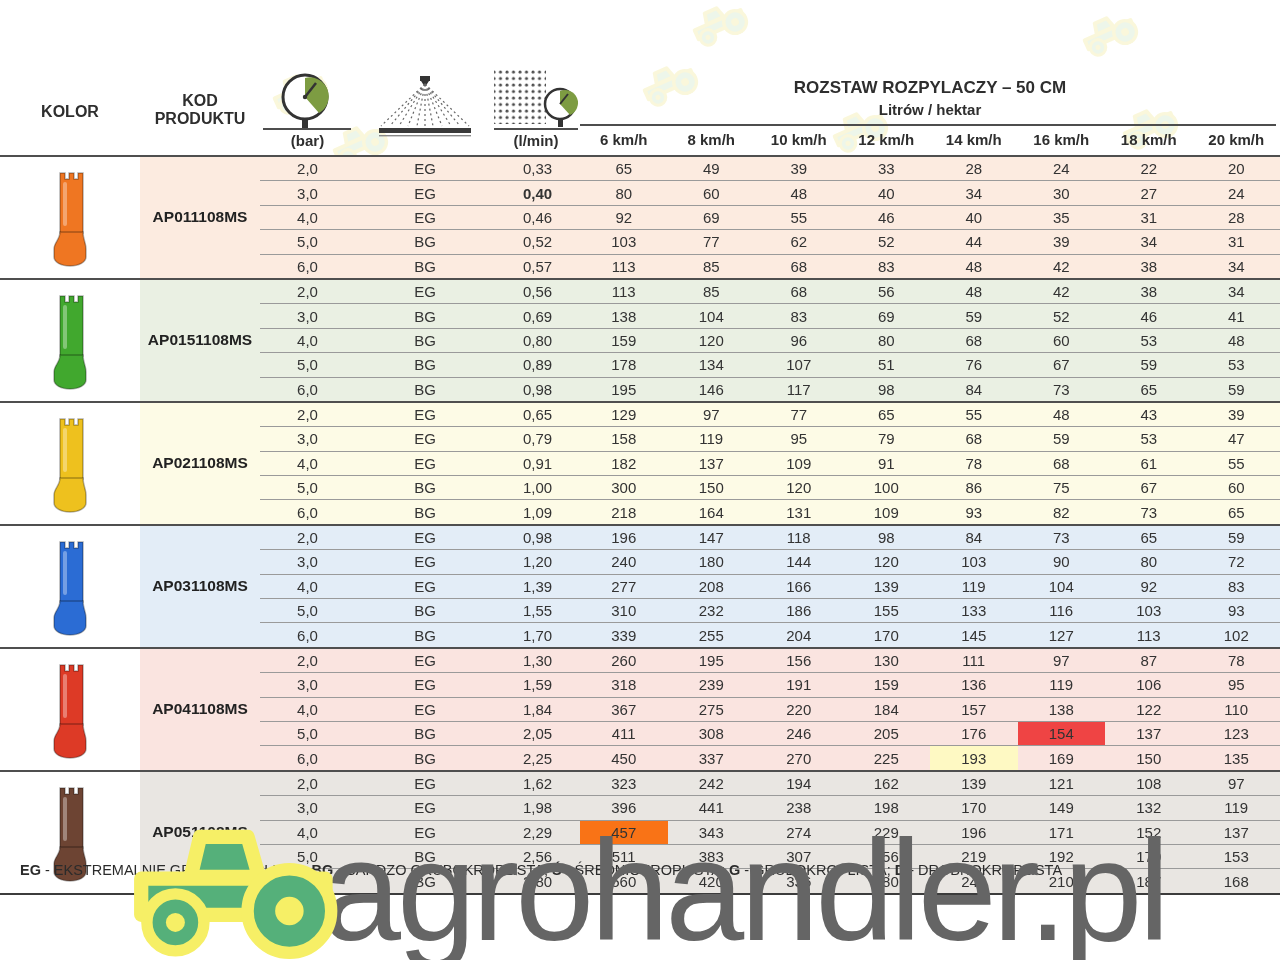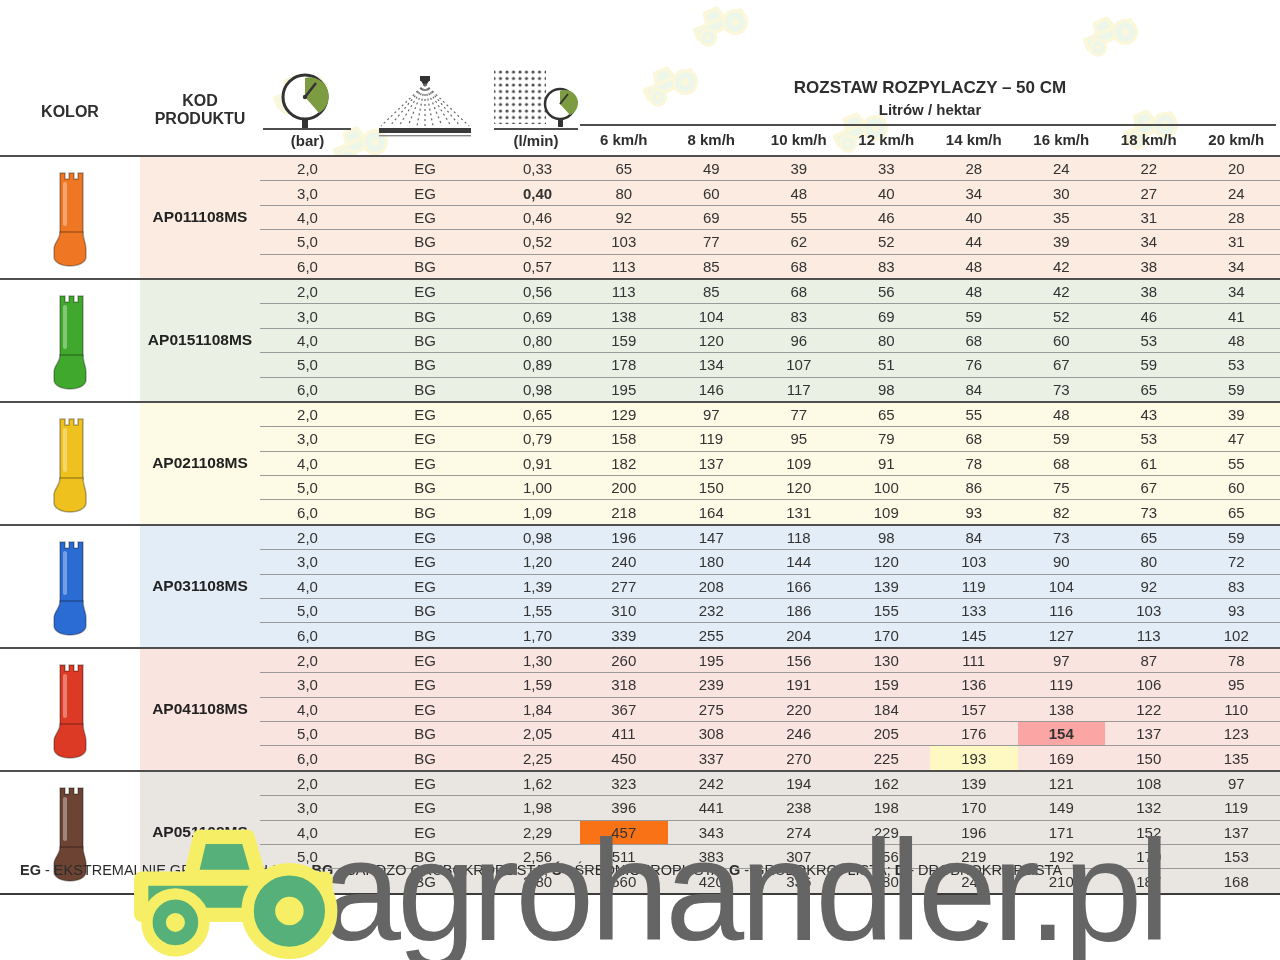--- a/index.html
+++ b/index.html
@@ -516,21 +516,21 @@
           <td class="rcell" style="background: rgb(253, 251, 230);">91</td>
           <td class="rcell" style="background: rgb(253, 251, 230);">78</td>
           <td class="rcell" style="background: rgb(253, 251, 230);">68</td>
           <td class="rcell" style="background: rgb(253, 251, 230);">61</td>
           <td class="rcell" style="background: rgb(253, 251, 230);">55</td>
         </tr>
         <tr class="sep">
           <td class="rcell" style="background: rgb(253, 251, 230);">5,0</td>
           <td class="rcell" style="background: rgb(253, 251, 230);">BG</td>
           <td class="rcell" style="background: rgb(253, 251, 230);">1,00</td>
-          <td class="rcell" style="background: rgb(253, 251, 230);">200</td>
+          <td class="rcell" style="background: rgb(253, 251, 230);">300</td>
           <td class="rcell" style="background: rgb(253, 251, 230);">150</td>
           <td class="rcell" style="background: rgb(253, 251, 230);">120</td>
           <td class="rcell" style="background: rgb(253, 251, 230);">100</td>
           <td class="rcell" style="background: rgb(253, 251, 230);">86</td>
           <td class="rcell" style="background: rgb(253, 251, 230);">75</td>
           <td class="rcell" style="background: rgb(253, 251, 230);">67</td>
           <td class="rcell" style="background: rgb(253, 251, 230);">60</td>
         </tr>
         <tr>
           <td class="rcell" style="background: rgb(253, 251, 230);">6,0</td>
@@ -667,21 +667,21 @@
         </tr>
         <tr class="sep">
           <td class="rcell" style="background: rgb(250, 228, 224);">5,0</td>
           <td class="rcell" style="background: rgb(250, 228, 224);">BG</td>
           <td class="rcell" style="background: rgb(250, 228, 224);">2,05</td>
           <td class="rcell" style="background: rgb(250, 228, 224);">411</td>
           <td class="rcell" style="background: rgb(250, 228, 224);">308</td>
           <td class="rcell" style="background: rgb(250, 228, 224);">246</td>
           <td class="rcell" style="background: rgb(250, 228, 224);">205</td>
           <td class="rcell" style="background: rgb(250, 228, 224);">176</td>
-          <td class="rcell" style="background: #fca5a5; font-weight: bold;">154</td>
+          <td class="rcell" style="background: #ef4444;">154</td>
           <td class="rcell" style="background: rgb(250, 228, 224);">137</td>
           <td class="rcell" style="background: rgb(250, 228, 224);">123</td>
         </tr>
         <tr>
           <td class="rcell" style="background: rgb(250, 228, 224);">6,0</td>
           <td class="rcell" style="background: rgb(250, 228, 224);">BG</td>
           <td class="rcell" style="background: rgb(250, 228, 224);">2,25</td>
           <td class="rcell" style="background: rgb(250, 228, 224);">450</td>
           <td class="rcell" style="background: rgb(250, 228, 224);">337</td>
           <td class="rcell" style="background: rgb(250, 228, 224);">270</td>

